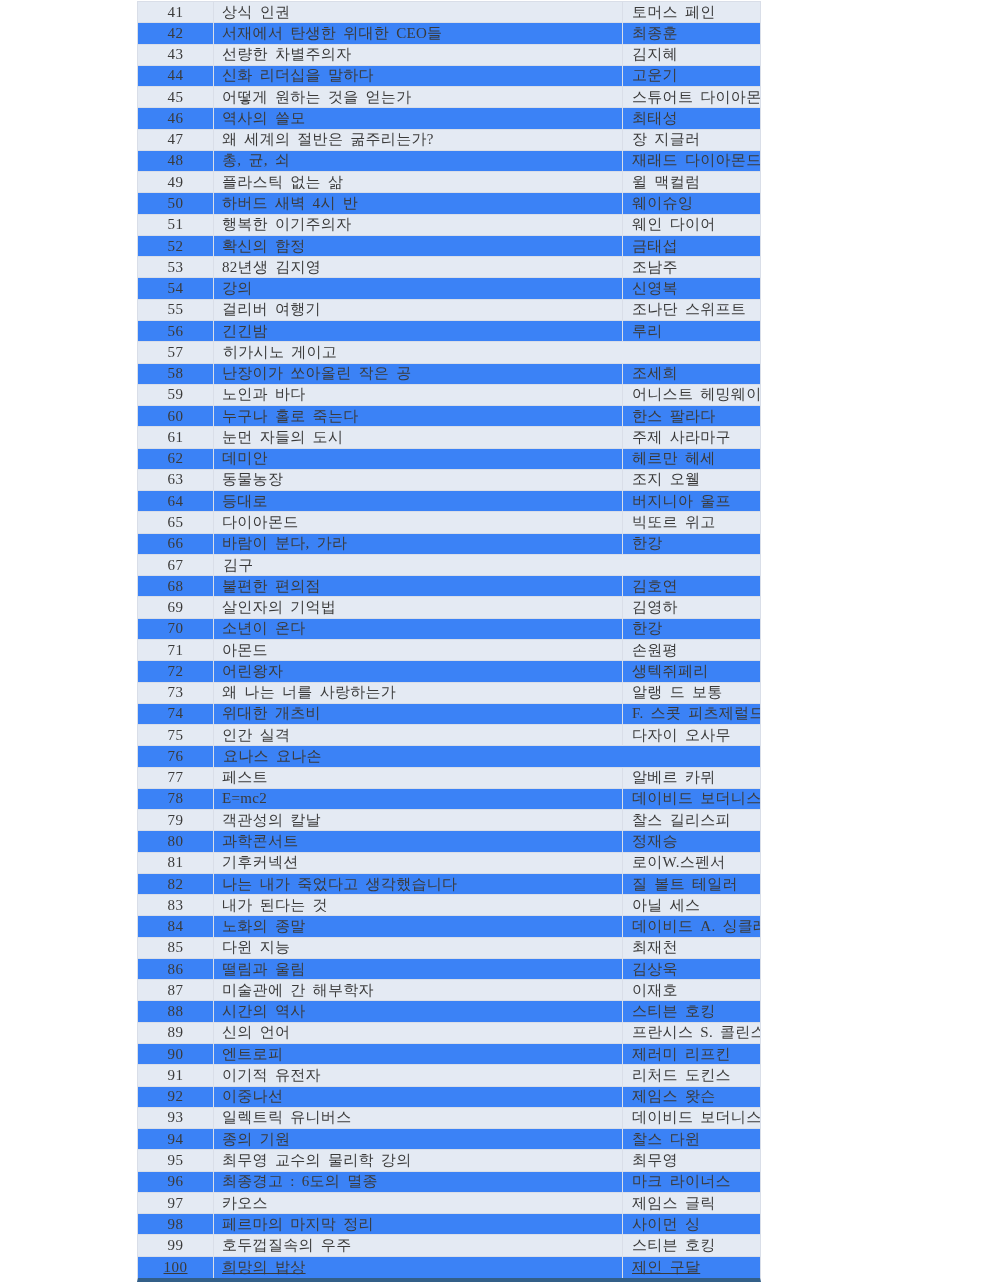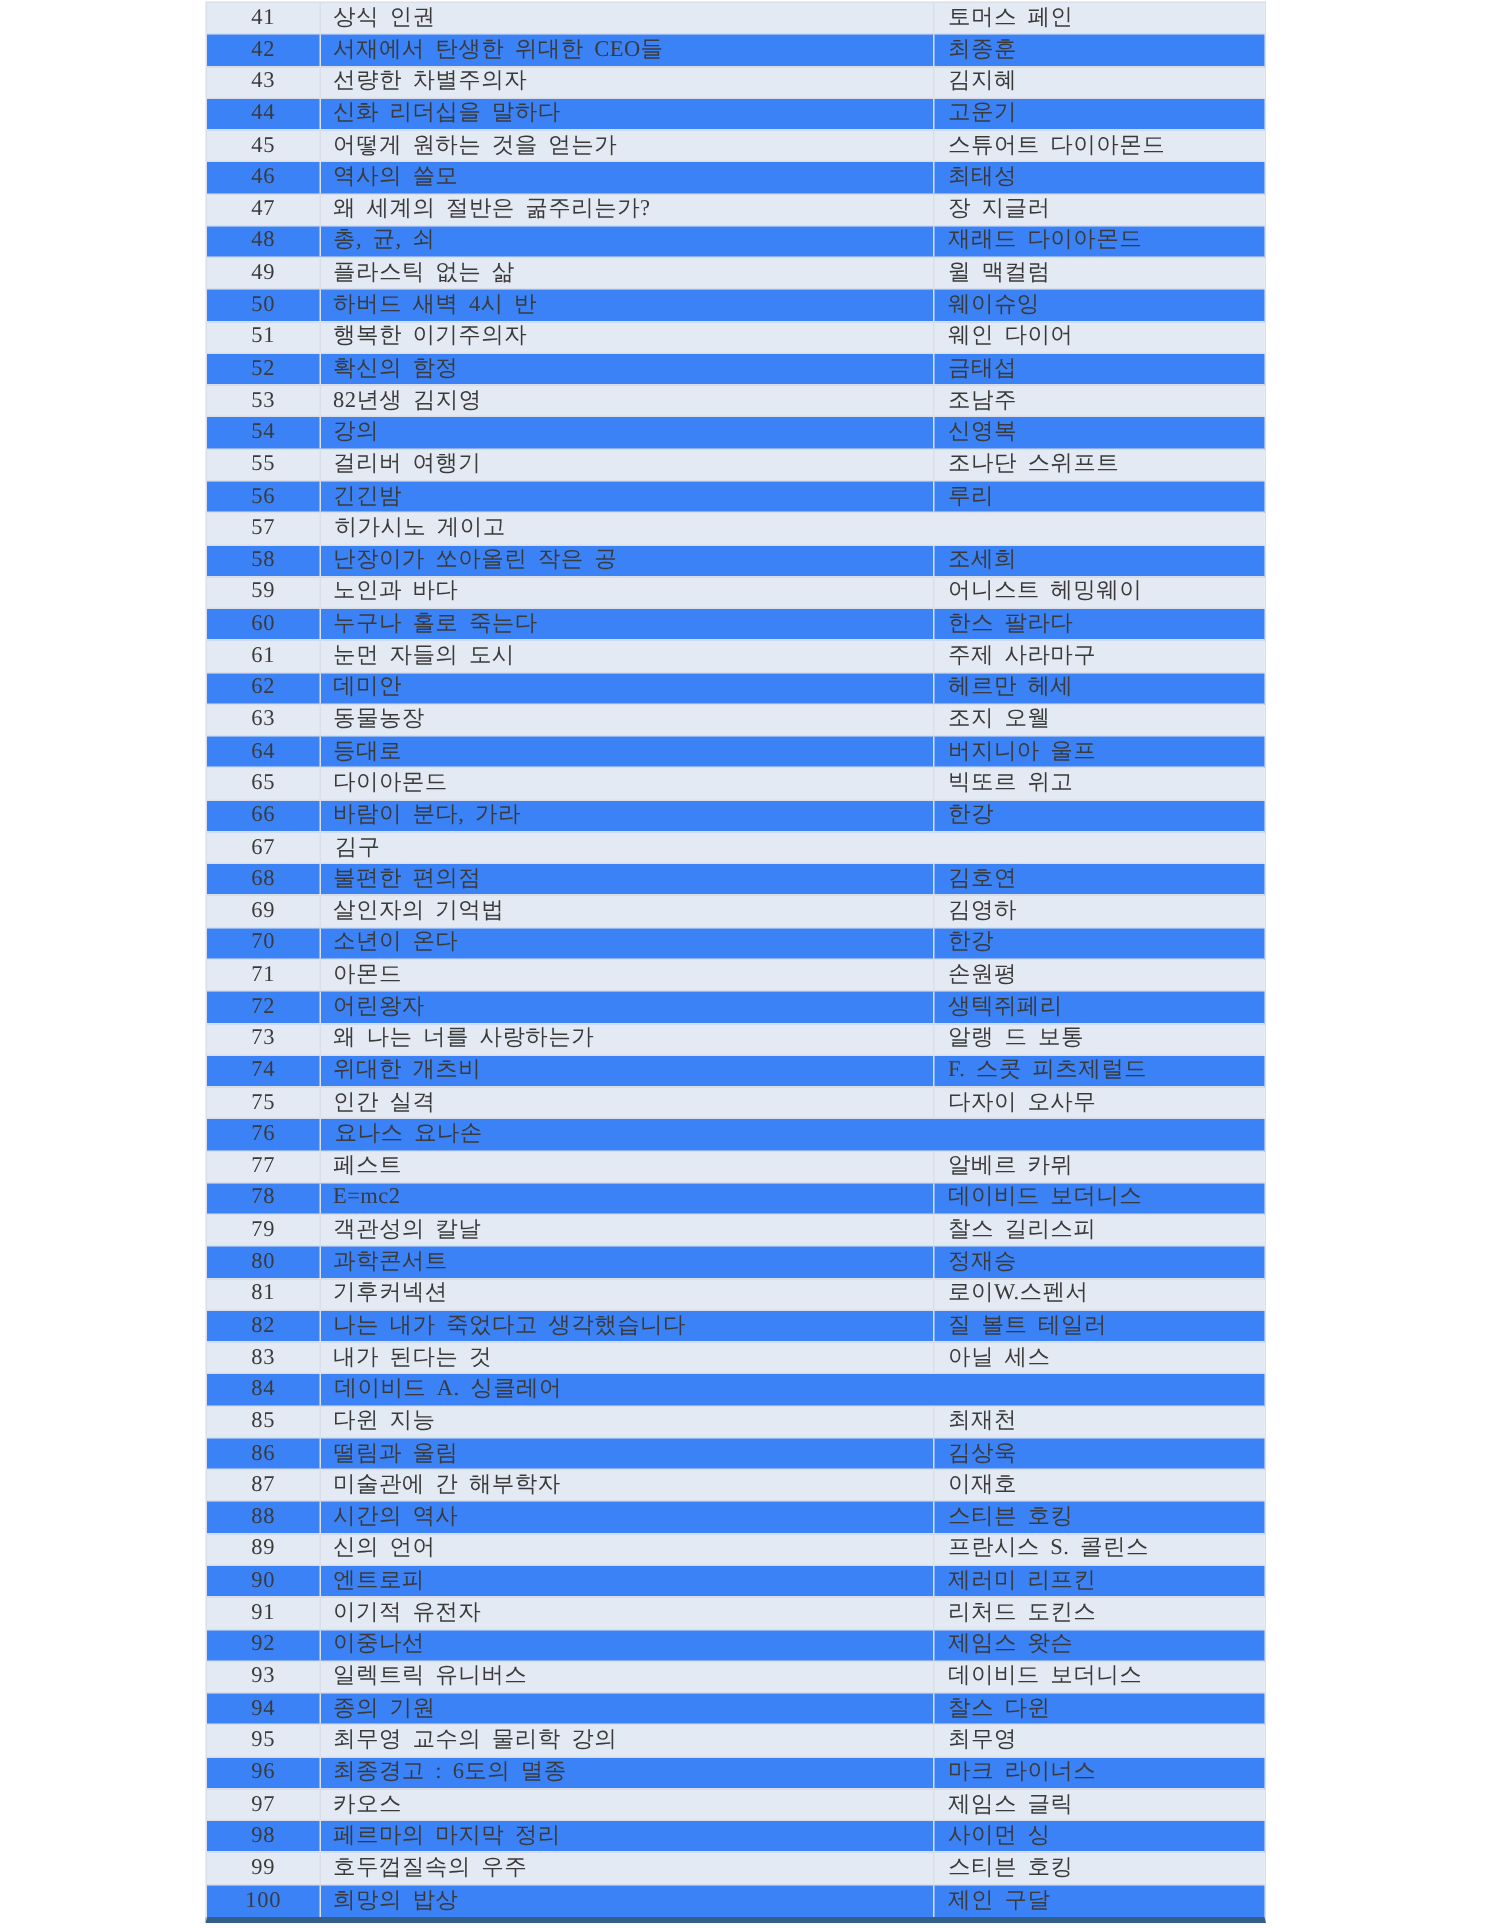--- a/index.html
+++ b/index.html
@@ -8,34 +8,34 @@
     --bottom_border:#335f88;
     --text:#3a3a3a;
   }
   *{box-sizing:border-box;margin:0;padding:0;}
   html,body{width:992px;height:1285px;background:#ffffff;overflow:hidden;}
   body{font-family:"Liberation Serif","DejaVu Serif",serif;color:var(--text);}
   .book-table{
     position:absolute;
     left:137px;
     top:1px;
-    width:707px;
+    width:624px;
     border-top:1px solid var(--row_border);
     border-left:1px solid var(--row_border);
     border-right:1px solid var(--row_border);
     border-bottom:4px solid var(--bottom_border);
   }
   .row{
     display:flex;
     align-items:stretch;
     height:21.27px;
     border-bottom:1px solid var(--row_border);
     background:#3b82f6;
   }
-  .row:last-child{border-bottom:none;}
+  .row:last-child{border-bottom:none;text-decoration:underline;}
   .row.striped{background:var(--stripe);}
   .cell{
     display:flex;
     align-items:center;
     font-size:15px;
     line-height:1;
     letter-spacing:0.3px;
     word-spacing:3px;
     white-space:nowrap;
     overflow:hidden;
@@ -267,20 +267,21 @@
     <div class="cell title">나는 내가 죽었다고 생각했습니다</div>
     <div class="cell author">질 볼트 테일러</div>
   </div>
     <div class="row striped">
     <div class="cell no">83</div>
     <div class="cell title">내가 된다는 것</div>
     <div class="cell author">아닐 세스</div>
   </div>
     <div class="row">
     <div class="cell no">84</div>
+    <div class="cell title">노화의 종말</div>
     <div class="cell author">데이비드 A. 싱클레어</div>
   </div>
     <div class="row striped">
     <div class="cell no">85</div>
     <div class="cell title">다윈 지능</div>
     <div class="cell author">최재천</div>
   </div>
     <div class="row">
     <div class="cell no">86</div>
     <div class="cell title">떨림과 울림</div>

